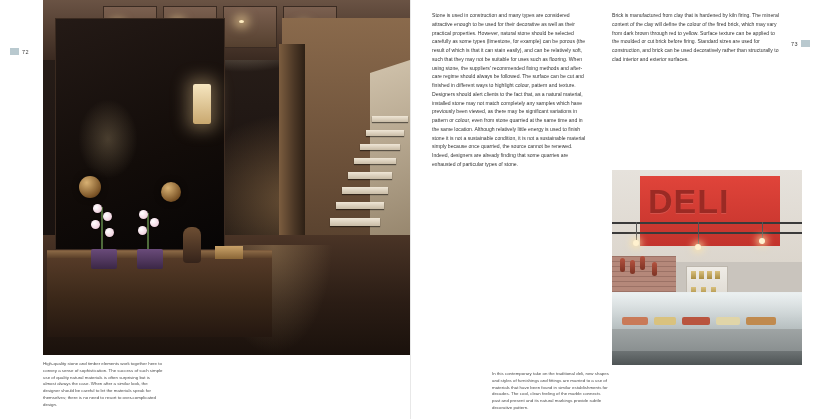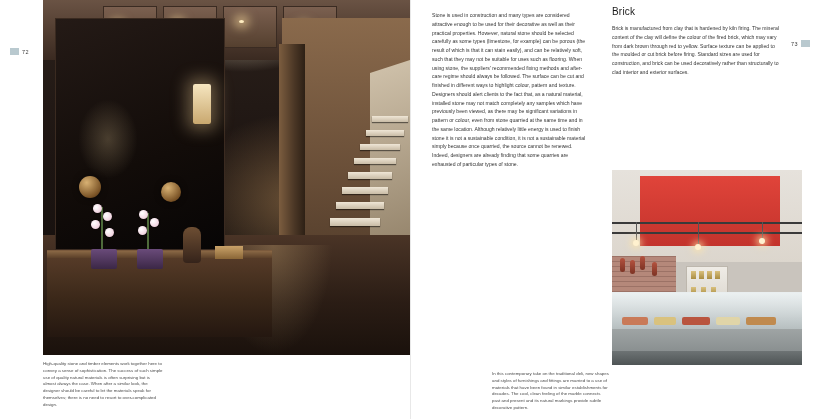--- a/index.html
+++ b/index.html
@@ -388,27 +388,27 @@
       <span class="num">73</span>
       <span class="bar"></span>
     </div>
   </div>
 
   <div class="col-stone">
     <p class="col-body">Stone is used in construction and many types are considered attractive enough to be used for their decorative as well as their practical properties. However, natural stone should be selected carefully as some types (limestone, for example) can be porous (the result of which is that it can stain easily), and can be relatively soft, such that they may not be suitable for uses such as flooring. When using stone, the suppliers' recommended fixing methods and after-care regime should always be followed. The surface can be cut and finished in different ways to highlight colour, pattern and texture. Designers should alert clients to the fact that, as a natural material, installed stone may not match completely any samples which have previously been viewed, as there may be significant variations in pattern or colour, even from stone quarried at the same time and in the same location. Although relatively little energy is used to finish stone it is not a sustainable condition, it is not a sustainable material simply because once quarried, the source cannot be renewed. Indeed, designers are already finding that some quarries are exhausted of particular types of stone.</p>
   </div>
 
   <div class="col-brick">
-    <h2 class="col-heading">Brick</h2>
     <p class="col-body">Brick is manufactured from clay that is hardened by kiln firing. The mineral content of the clay will define the colour of the fired brick, which may vary from dark brown through red to yellow. Surface texture can be applied to the moulded or cut brick before firing. Standard sizes are used for construction, and brick can be used decoratively rather than structurally to clad interior and exterior surfaces.</p>
   </div>
 
   <div class="photo-deli">
     <div class="deli-wall"></div>
     <div class="deli-red"></div>
+    <div class="deli-letter" style="left:36px;">DELI</div>
 
     <div class="deli-beam" style="left:0; top:52px; width:100%;"></div>
     <div class="deli-beam" style="left:0; top:62px; width:100%;"></div>
 
     <div class="deli-pendant-wire" style="left:24px;  top:52px; height:18px;"></div>
     <div class="deli-pendant" style="left:21px; top:70px;"></div>
     <div class="deli-pendant-wire" style="left:86px;  top:52px; height:22px;"></div>
     <div class="deli-pendant" style="left:83px; top:74px;"></div>
     <div class="deli-pendant-wire" style="left:150px; top:52px; height:16px;"></div>
     <div class="deli-pendant" style="left:147px; top:68px;"></div>

